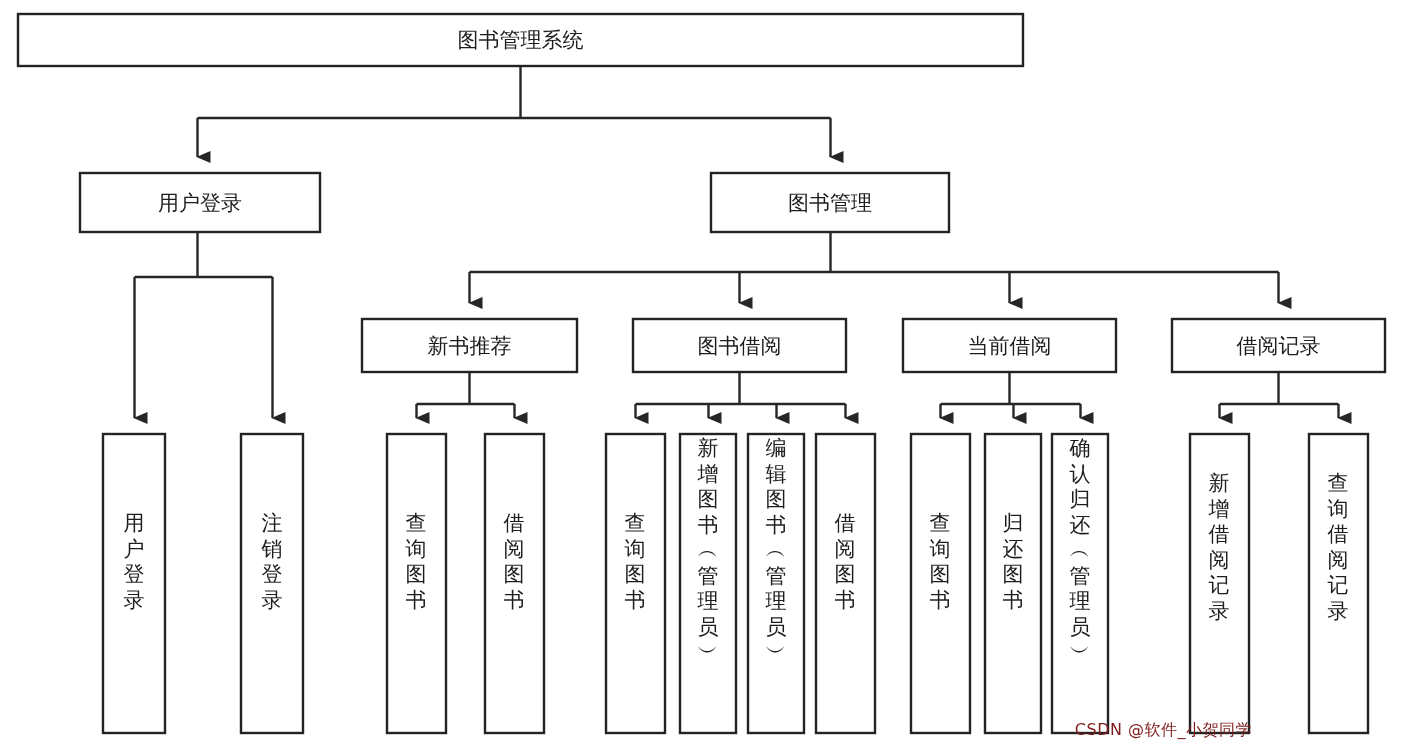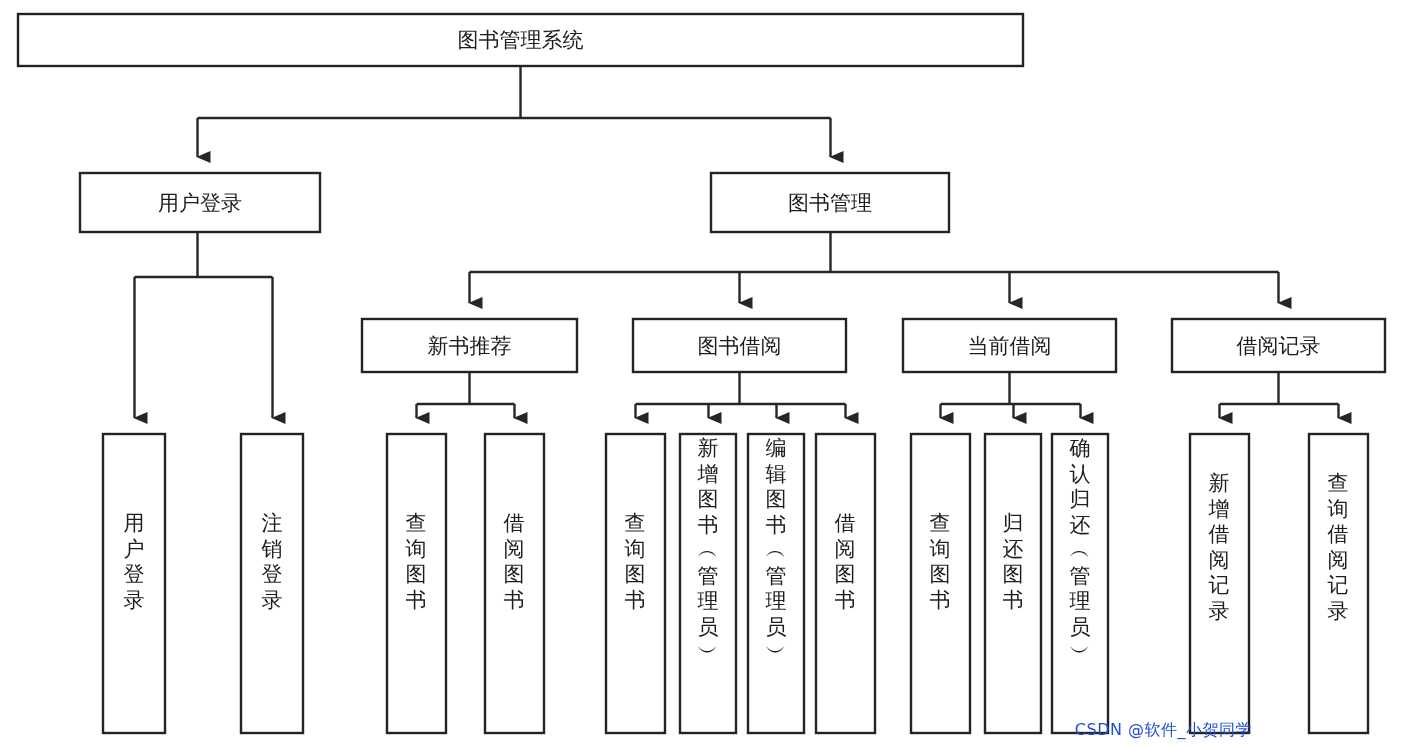--- a/index.html
+++ b/index.html
@@ -55,21 +55,21 @@
   .arrow-head {
     fill: #262626;
     stroke: none;
   }
   .watermark {
     position: absolute;
     right: 8px;
     bottom: 6px;
     font-family: "DejaVu Sans", sans-serif;
     font-size: 16px;
-    color: #1d4ed8;
+    color: #7f1d1d;
     letter-spacing: 0.5px;
     white-space: nowrap;
     user-select: none;
   }
 </style>
 </head>
 <body>
 
 <div id="diagram-root">
   <svg class="diagram" viewBox="0 0 1405 747" xmlns="http://www.w3.org/2000/svg">

